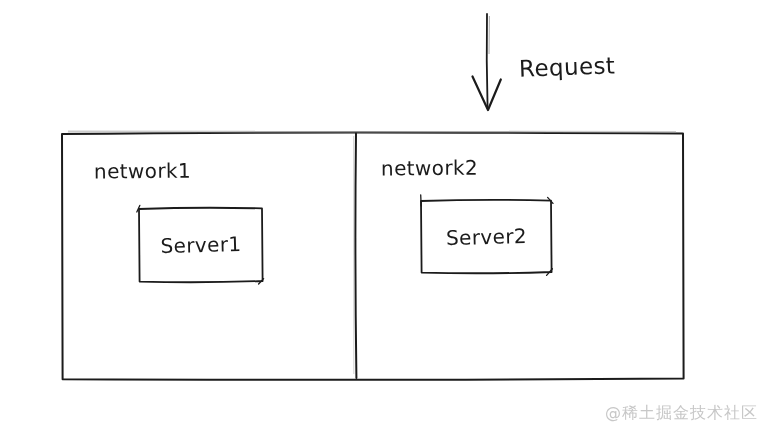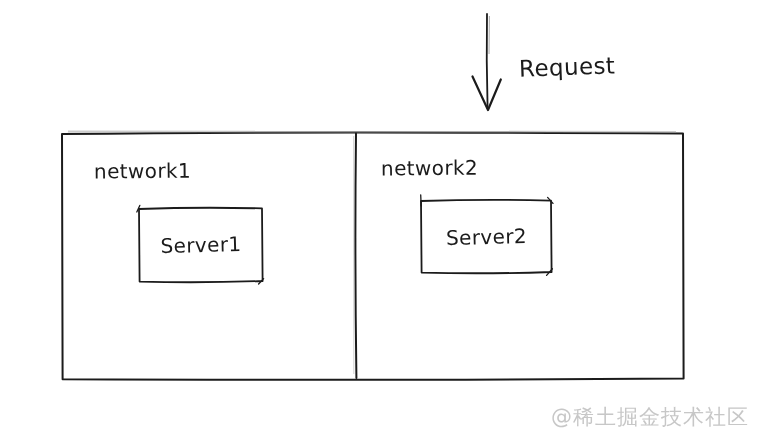--- a/index.html
+++ b/index.html
@@ -26,23 +26,23 @@
     display: flex;
     align-items: center;
     justify-content: center;
     font-size: 20px;
     letter-spacing: 0.4px;
     transform: rotate(-1.5deg);
   }
   .request-label { font-size: 23px; transform: rotate(-2deg); }
   .watermark {
     position: absolute;
-    right: 22px;
+    right: 13px;
     top: 403px;
-    font-size: 21px;
+    font-size: 16px;
     letter-spacing: 1px;
     color: #c7c7c7;
   }
 </style>
 </head>
 <body>
 
 <div class="stage">
 
   <svg class="canvas-svg" width="771" height="431" viewBox="0 0 771 431">

